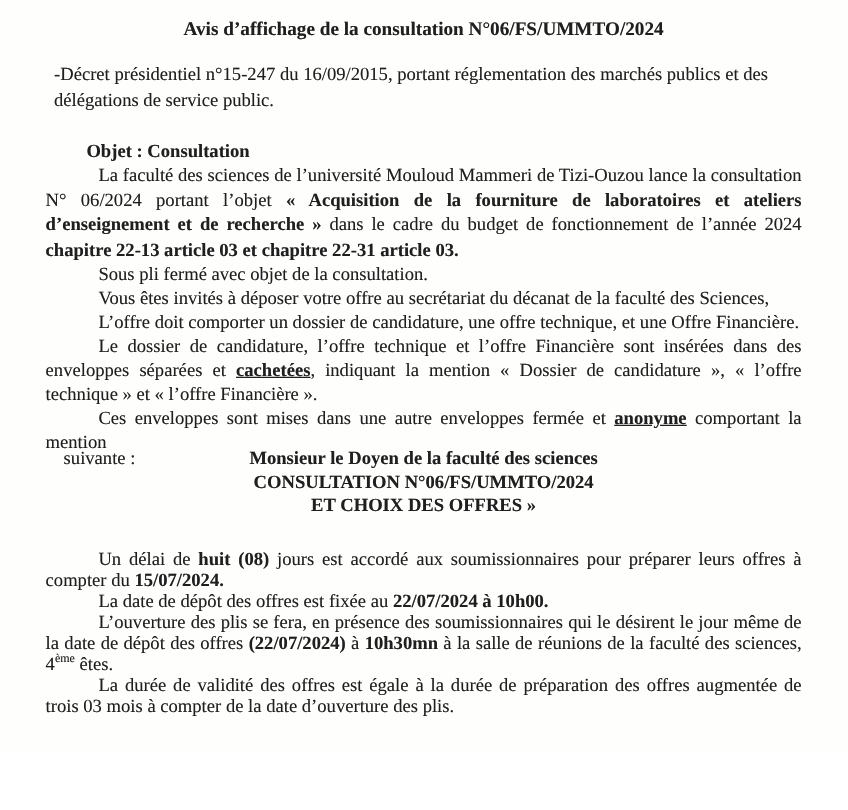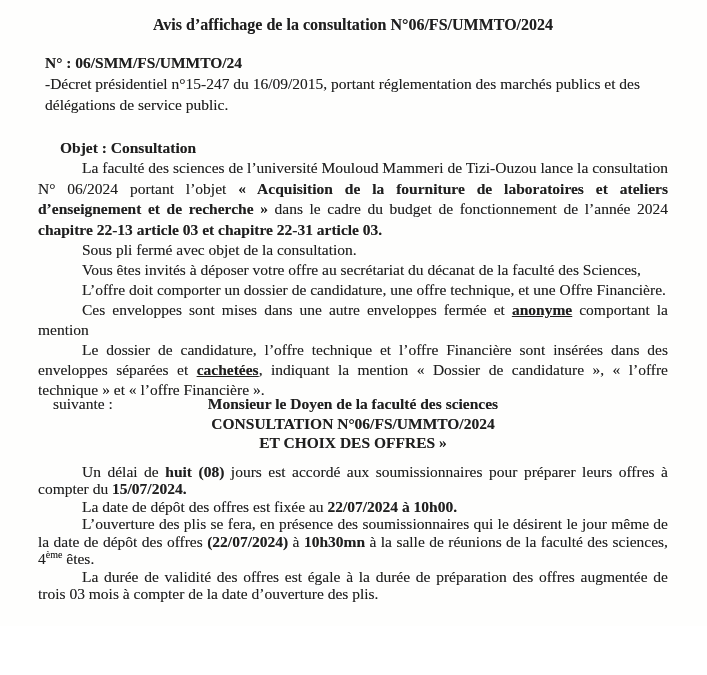--- a/index.html
+++ b/index.html
@@ -10,62 +10,59 @@
     font-family:"Liberation Serif", serif;
     font-size:15.5px;
     color:#1f1f1f;
     box-sizing:border-box;
     padding:14px 39px 0 38px;
     overflow:hidden;
     text-shadow:0 0 .4px rgba(40,40,40,.45);
   }
   .title{font-size:16px;font-weight:bold;text-align:center;line-height:22px;margin:0;}
   .refblock{margin-top:16px;line-height:21px;margin-left:7px;}
-  .objet{margin-top:22px;margin-left:22px;font-weight:bold;line-height:21px;}
+  .objet{margin-top:22px;margin-left:34px;font-weight:bold;line-height:21px;}
   .para{text-align:justify;text-indent:44px;line-height:20.5px;margin:0;}
   .pline{line-height:20px;text-indent:44px;}
   .b{font-weight:bold;}
   .bu{font-weight:bold;text-decoration:underline;}
   .mention{margin-top:-6px;line-height:19.5px;text-align:center;font-weight:bold;position:relative;}
   .suivante{position:absolute;left:15px;top:0;font-weight:normal;}
   .lower .para{line-height:17.5px;}
-  .p-delai{margin-top:10px;}
+  .p-delai{margin-top:26px;}
   sup{font-size:10px;line-height:0;}
   .stamp{position:absolute;left:331px;top:636px;}
 </style>
 </head>
 <body>
 
 <div class="doc">
 
   <div class="title">Avis d’affichage de la consultation N°06/FS/UMMTO/2024</div>
 
   <div class="refblock">
-    <div>
-      <span class="b">N° : 06/SMM/FS/UMMTO/24</span>
-    </div>
     <div>-Décret présidentiel n°15-247 du 16/09/2015, portant réglementation des marchés publics et des délégations de service public.</div>
   </div>
 
   <div class="objet">Objet : Consultation</div>
 
   <div class="para">
     <span>La faculté des sciences de l’université Mouloud Mammeri de Tizi-Ouzou lance la consultation N° 06/2024 portant l’objet </span><span class="b">« Acquisition de la fourniture de laboratoires et ateliers d’enseignement et de recherche »</span><span> dans le cadre du budget de fonctionnement de l’année 2024 </span><span class="b">chapitre 22-13 article 03 et chapitre 22-31 article 03.</span>
   </div>
 
   <div class="pline">Sous pli fermé avec objet de la consultation.</div>
   <div class="pline">Vous êtes invités à déposer votre offre au secrétariat du décanat de la faculté des Sciences,</div>
   <div class="pline">L’offre doit comporter un dossier de candidature, une offre technique, et une Offre Financière.</div>
 
   <div class="para" style="line-height:20px">
-    <span>Ces enveloppes sont mises dans une autre enveloppes fermée et </span><span class="bu">anonyme</span><span> comportant la mention</span>
+    <span>Le dossier de candidature, l’offre technique et l’offre Financière sont insérées dans des enveloppes séparées et </span><span class="bu">cachetées</span><span>, indiquant la mention « Dossier de candidature », « l’offre technique » et « l’offre Financière ».</span>
   </div>
 
   <div class="para" style="line-height:20px">
-    <span>Le dossier de candidature, l’offre technique et l’offre Financière sont insérées dans des enveloppes séparées et </span><span class="bu">cachetées</span><span>, indiquant la mention « Dossier de candidature », « l’offre technique » et « l’offre Financière ».</span>
+    <span>Ces enveloppes sont mises dans une autre enveloppes fermée et </span><span class="bu">anonyme</span><span> comportant la mention</span>
   </div>
 
   <div class="mention">
     <span class="suivante">suivante :</span>
     <div>Monsieur le Doyen de la faculté des sciences</div>
     <div>CONSULTATION N°06/FS/UMMTO/2024</div>
     <div>ET CHOIX DES OFFRES »</div>
   </div>
 
   <div class="lower">

